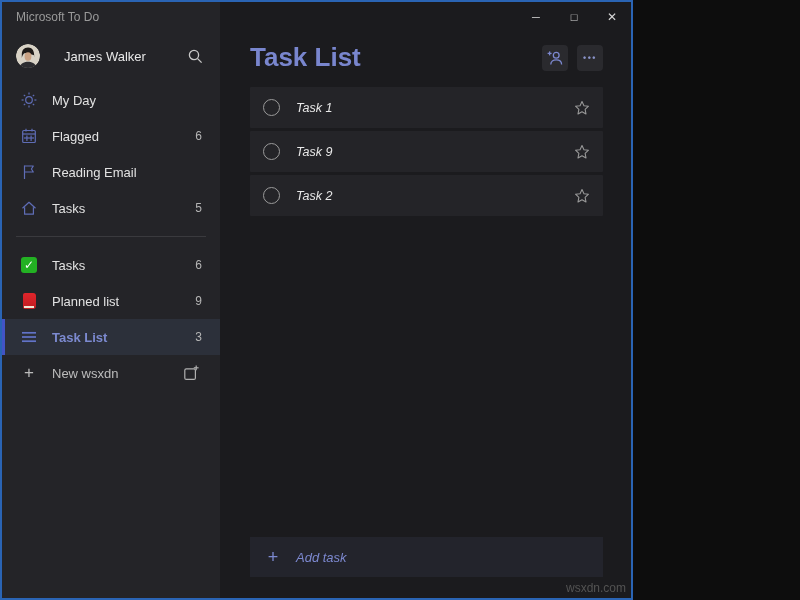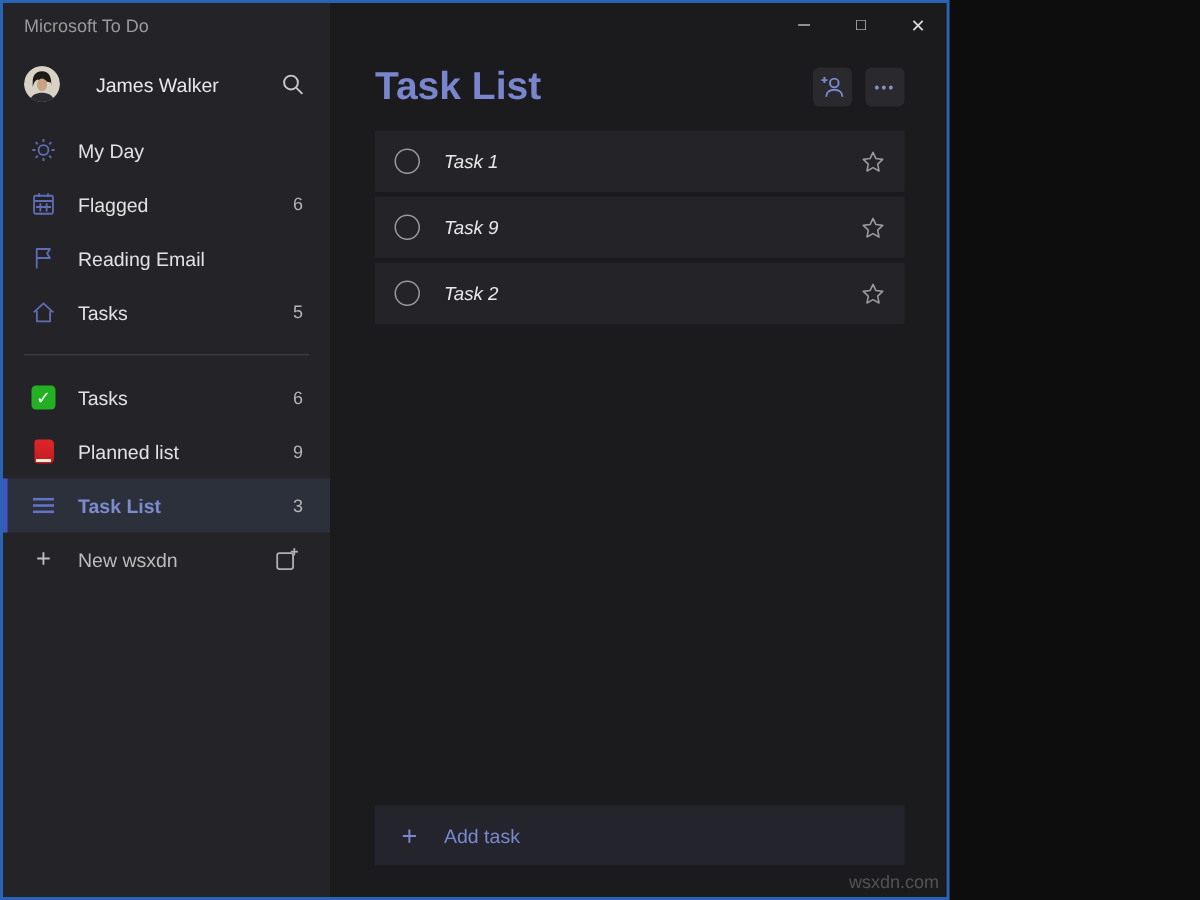--- a/index.html
+++ b/index.html
@@ -48,21 +48,21 @@
   .tasks { margin:14px 28px 0 30px;font-style:italic; }
   .task-row { height:41px; background:#242428; margin-bottom:3px; display:flex; align-items:center;
     padding:0 13px; border-radius:1px; }
   .task-check { width:17px; height:17px; border:1.5px solid #9a9a9a; border-radius:50%; flex:none; }
   .task-label { margin-left:16px; font-size:12.5px; color:#e8e8e8; }
   .task-star { margin-left:auto; display:flex; align-items:center; }
   .spacer { flex:1; }
   .add-task { margin:0 28px 21px 30px; height:40px; background:#23242c; display:flex;
     align-items:center; padding:0 14px; flex:none; }
   .add-plus { color:#7c88cf; font-size:18px; width:18px; text-align:center; }
-  .add-label { margin-left:14px; color:#7c88cf; font-size:13px; }
+  .add-label { margin-left:14px; color:#7c88cf; font-size:13px;font-style:italic; }
   .watermark { position:absolute; right:5px; bottom:3px; color:#535353; font-size:12px;margin-top:12px; }
   svg { display:block; }
 </style>
 </head>
 <body>
 
 <div class="window">
 
   <div class="sidebar">
 

